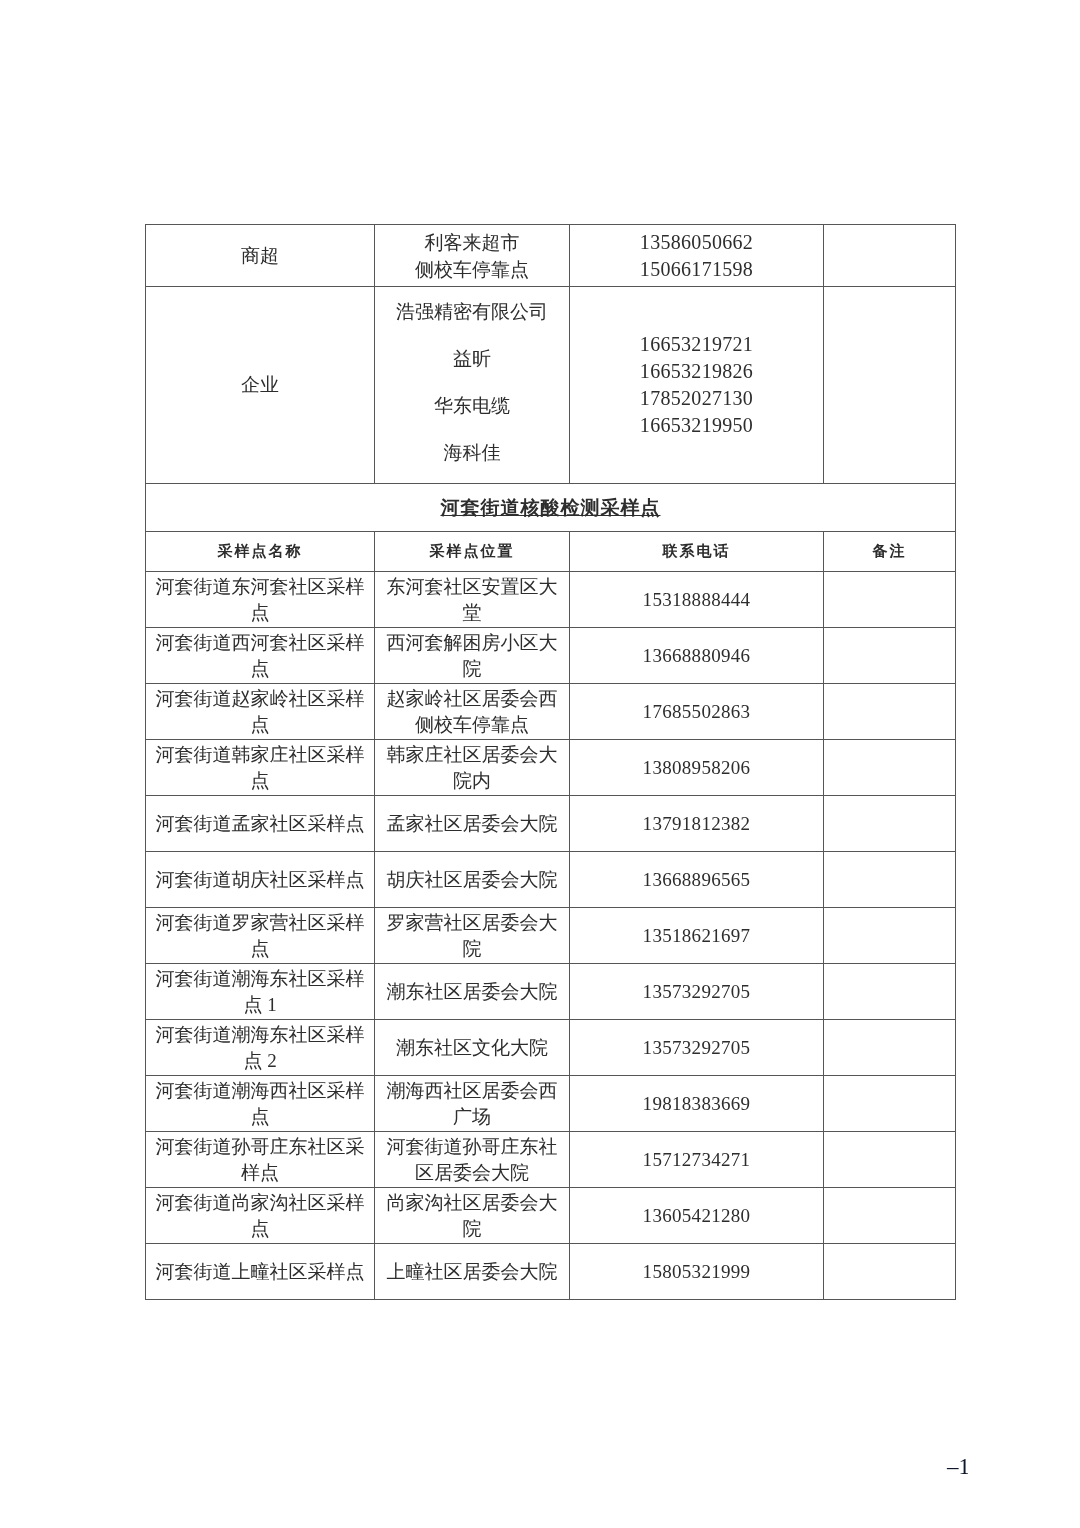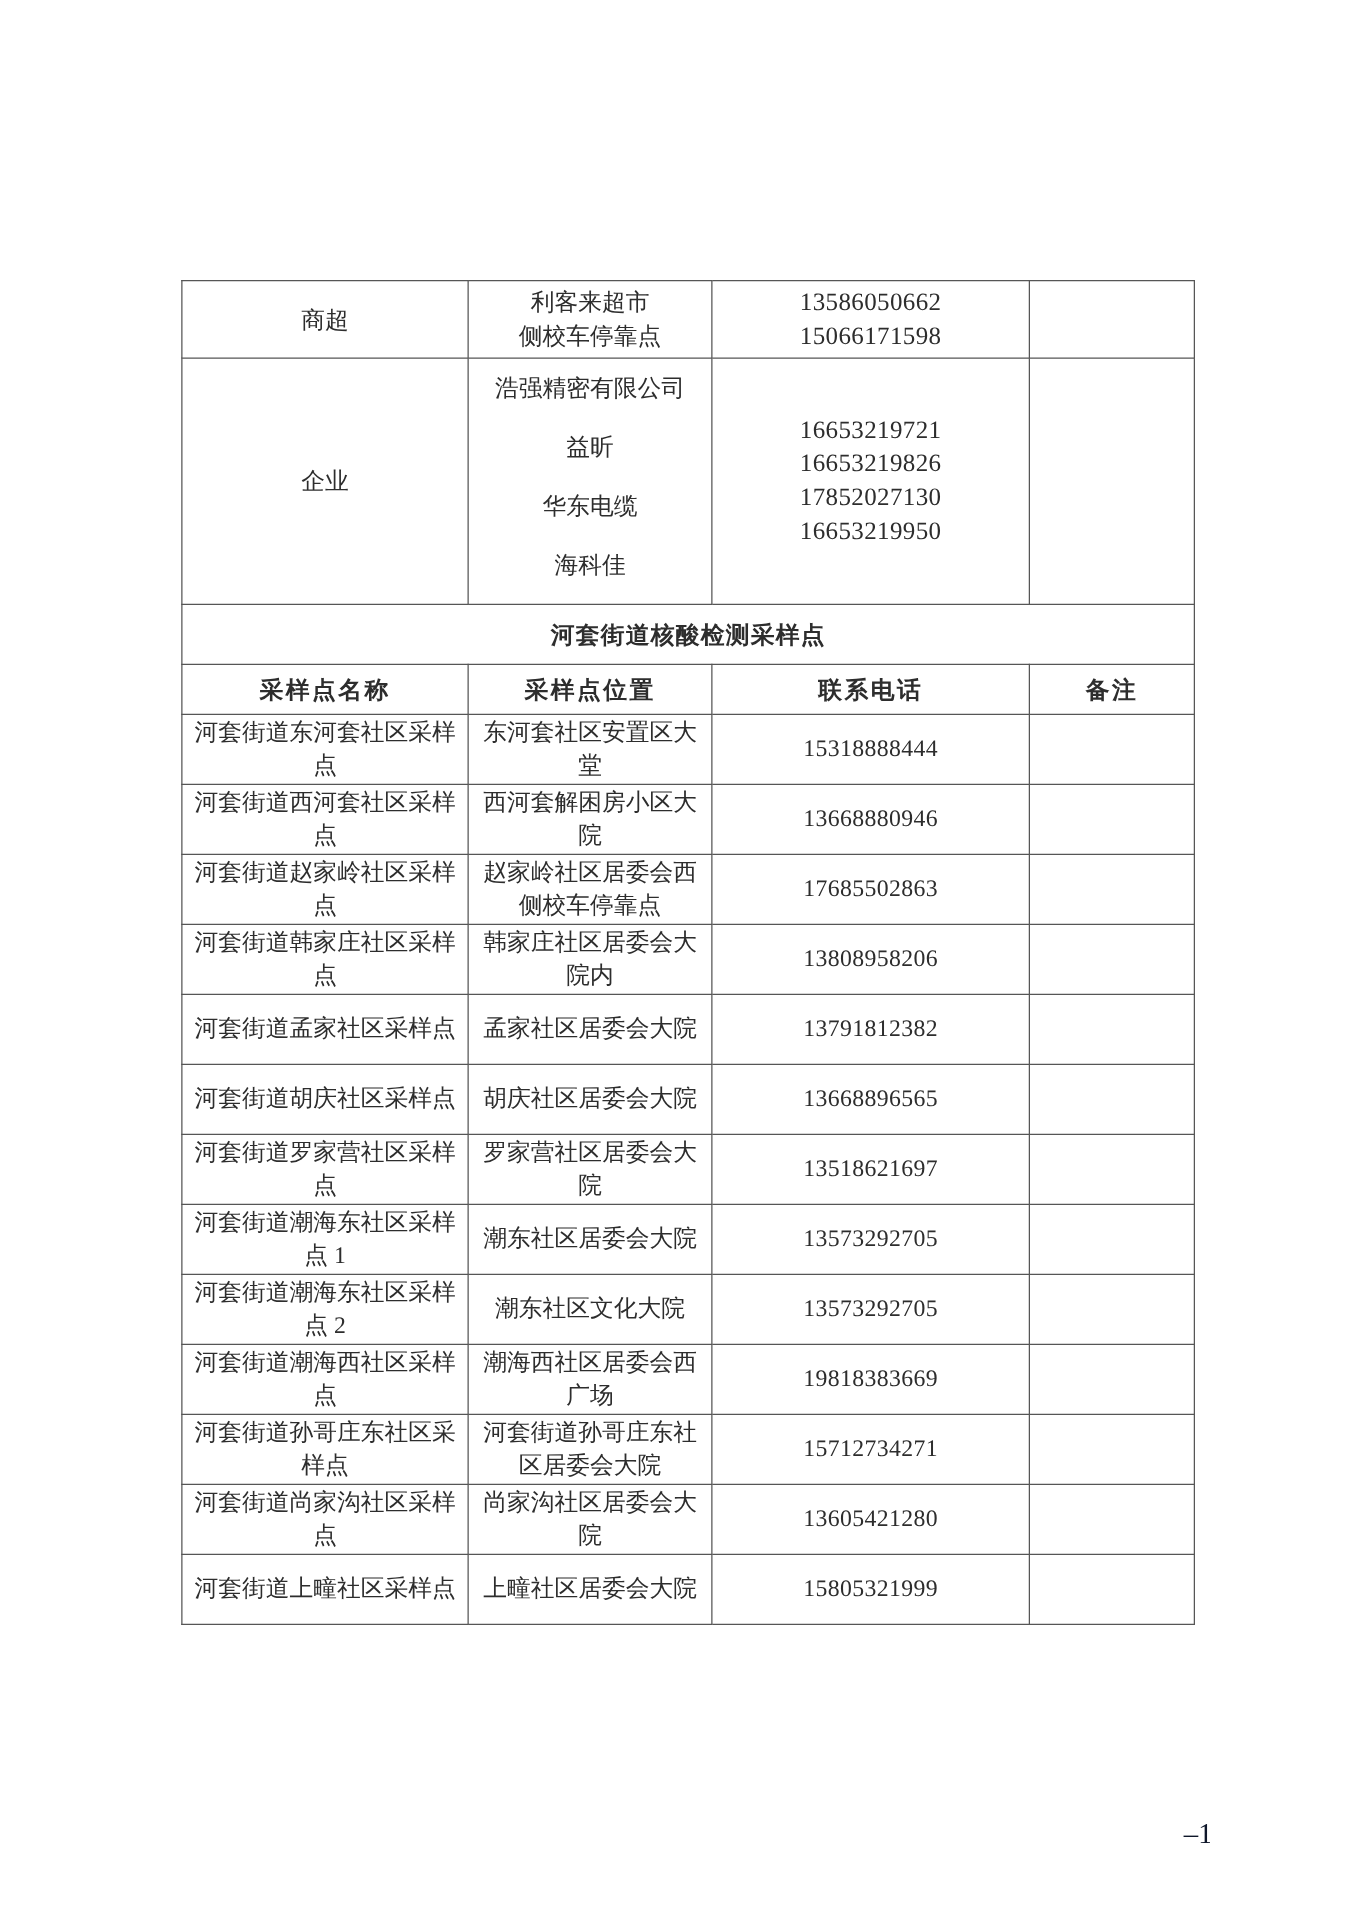--- a/index.html
+++ b/index.html
@@ -22,31 +22,31 @@
   .grid td, .grid th {
     border:1px solid #565656;
     text-align:center;
     vertical-align:middle;
     font-size:19px;
     padding:0 9px;
     overflow:hidden;
   }
   tr.row-shangchao { height:62px; }
   tr.row-qiye { height:197px; }
-  tr.section-row { height:48px; }
+  tr.section-row { height:48px;text-decoration:underline; }
   tr.header-row { height:40px; }
   tr.data-row { height:56px; }
 
   .line-list div { line-height:27px; }
   .company-list { padding-bottom:6px; }
   .company-list div { line-height:47px; }
   .phone-font, .phone-cell { font-size:20px; letter-spacing:0.3px; }
   .wrap-cell { white-space:pre-line; line-height:26px; }
   .section-title-cell { font-weight:bold; font-size:20px; letter-spacing:1px; }
-  .grid th { font-weight:bold; font-size:19px; letter-spacing:2px; }
+  .grid th { font-weight:bold; font-size:15px; letter-spacing:2px; }
   .page-number {
     position:absolute; left:920px; top:1418px; width:100px;
     text-align:center; font-size:23px; color:#0f172a;
   }
 </style>
 </head>
 <body>
 
 <div class="page">
 

